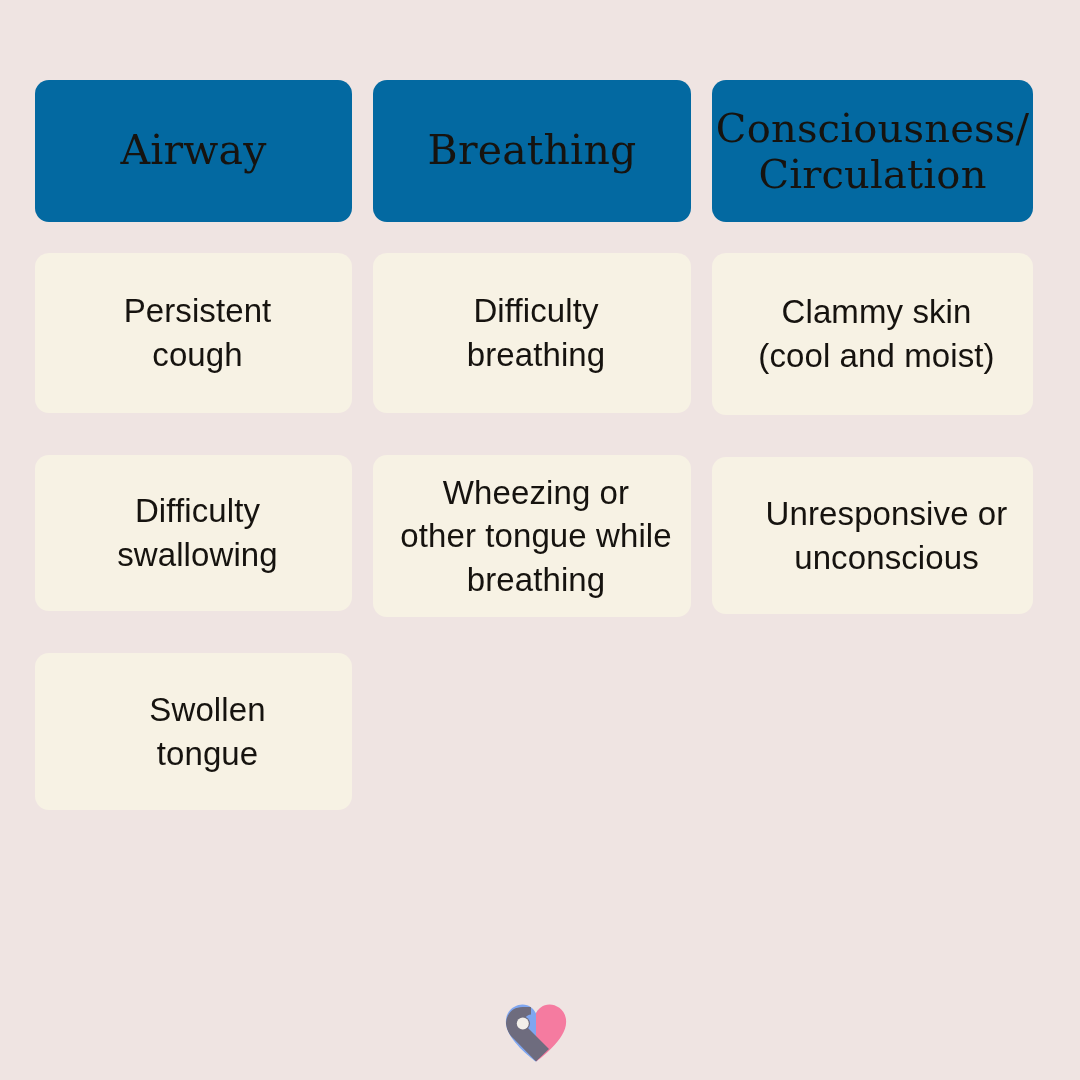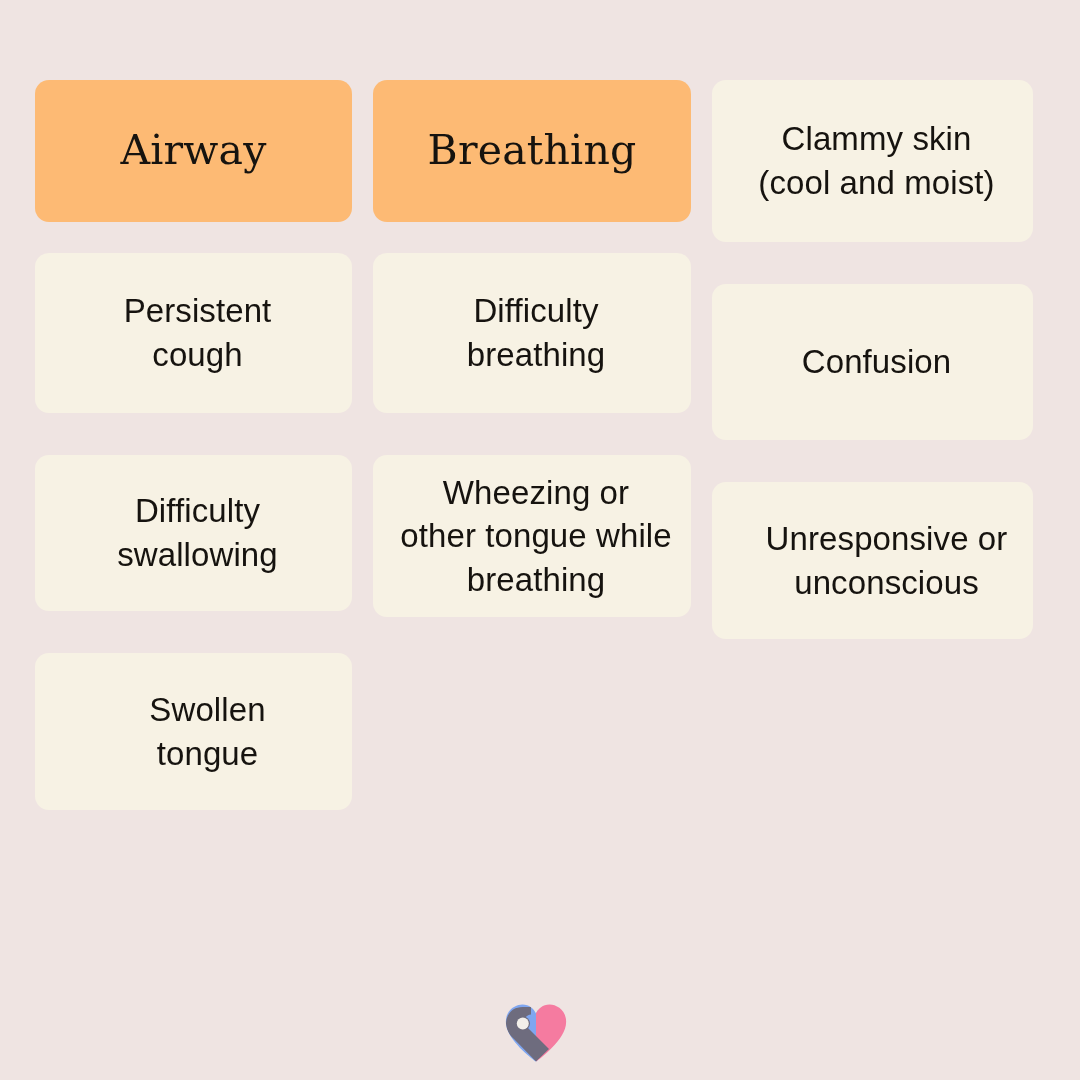--- a/index.html
+++ b/index.html
@@ -36,21 +36,21 @@
     column-gap: 21px;
   }
 
   .col {
     display: flex;
     flex-direction: column;
   }
 
   
   .head-card {
-    background: #fdba74;
+    background: #0369a1;
     border-radius: 14px;
     height: 142px;
     display: flex;
     align-items: center;
     justify-content: center;
     text-align: center;
     padding: 4px 10px;
     box-sizing: border-box;
     margin-bottom: 31px;
   }
@@ -148,26 +148,27 @@
       </div>
       <div class="cell r3 blank">
         <span class="txt"></span>
       </div>
       <div class="cell r4 blank">
         <span class="txt"></span>
       </div>
     </div>
 
     <div class="col col-3">
+      <div class="head-card">
+        <span class="txt">Consciousness/
+Circulation</span>
+      </div>
       <div class="cell r2">
         <span class="txt">Clammy skin
 (cool and moist)</span>
-      </div>
-      <div class="cell r3">
-        <span class="txt">Confusion</span>
       </div>
       <div class="cell r4">
         <span class="txt">Unresponsive or
 unconscious</span>
       </div>
     </div>
 
   </div>
 
   <div class="logo">

